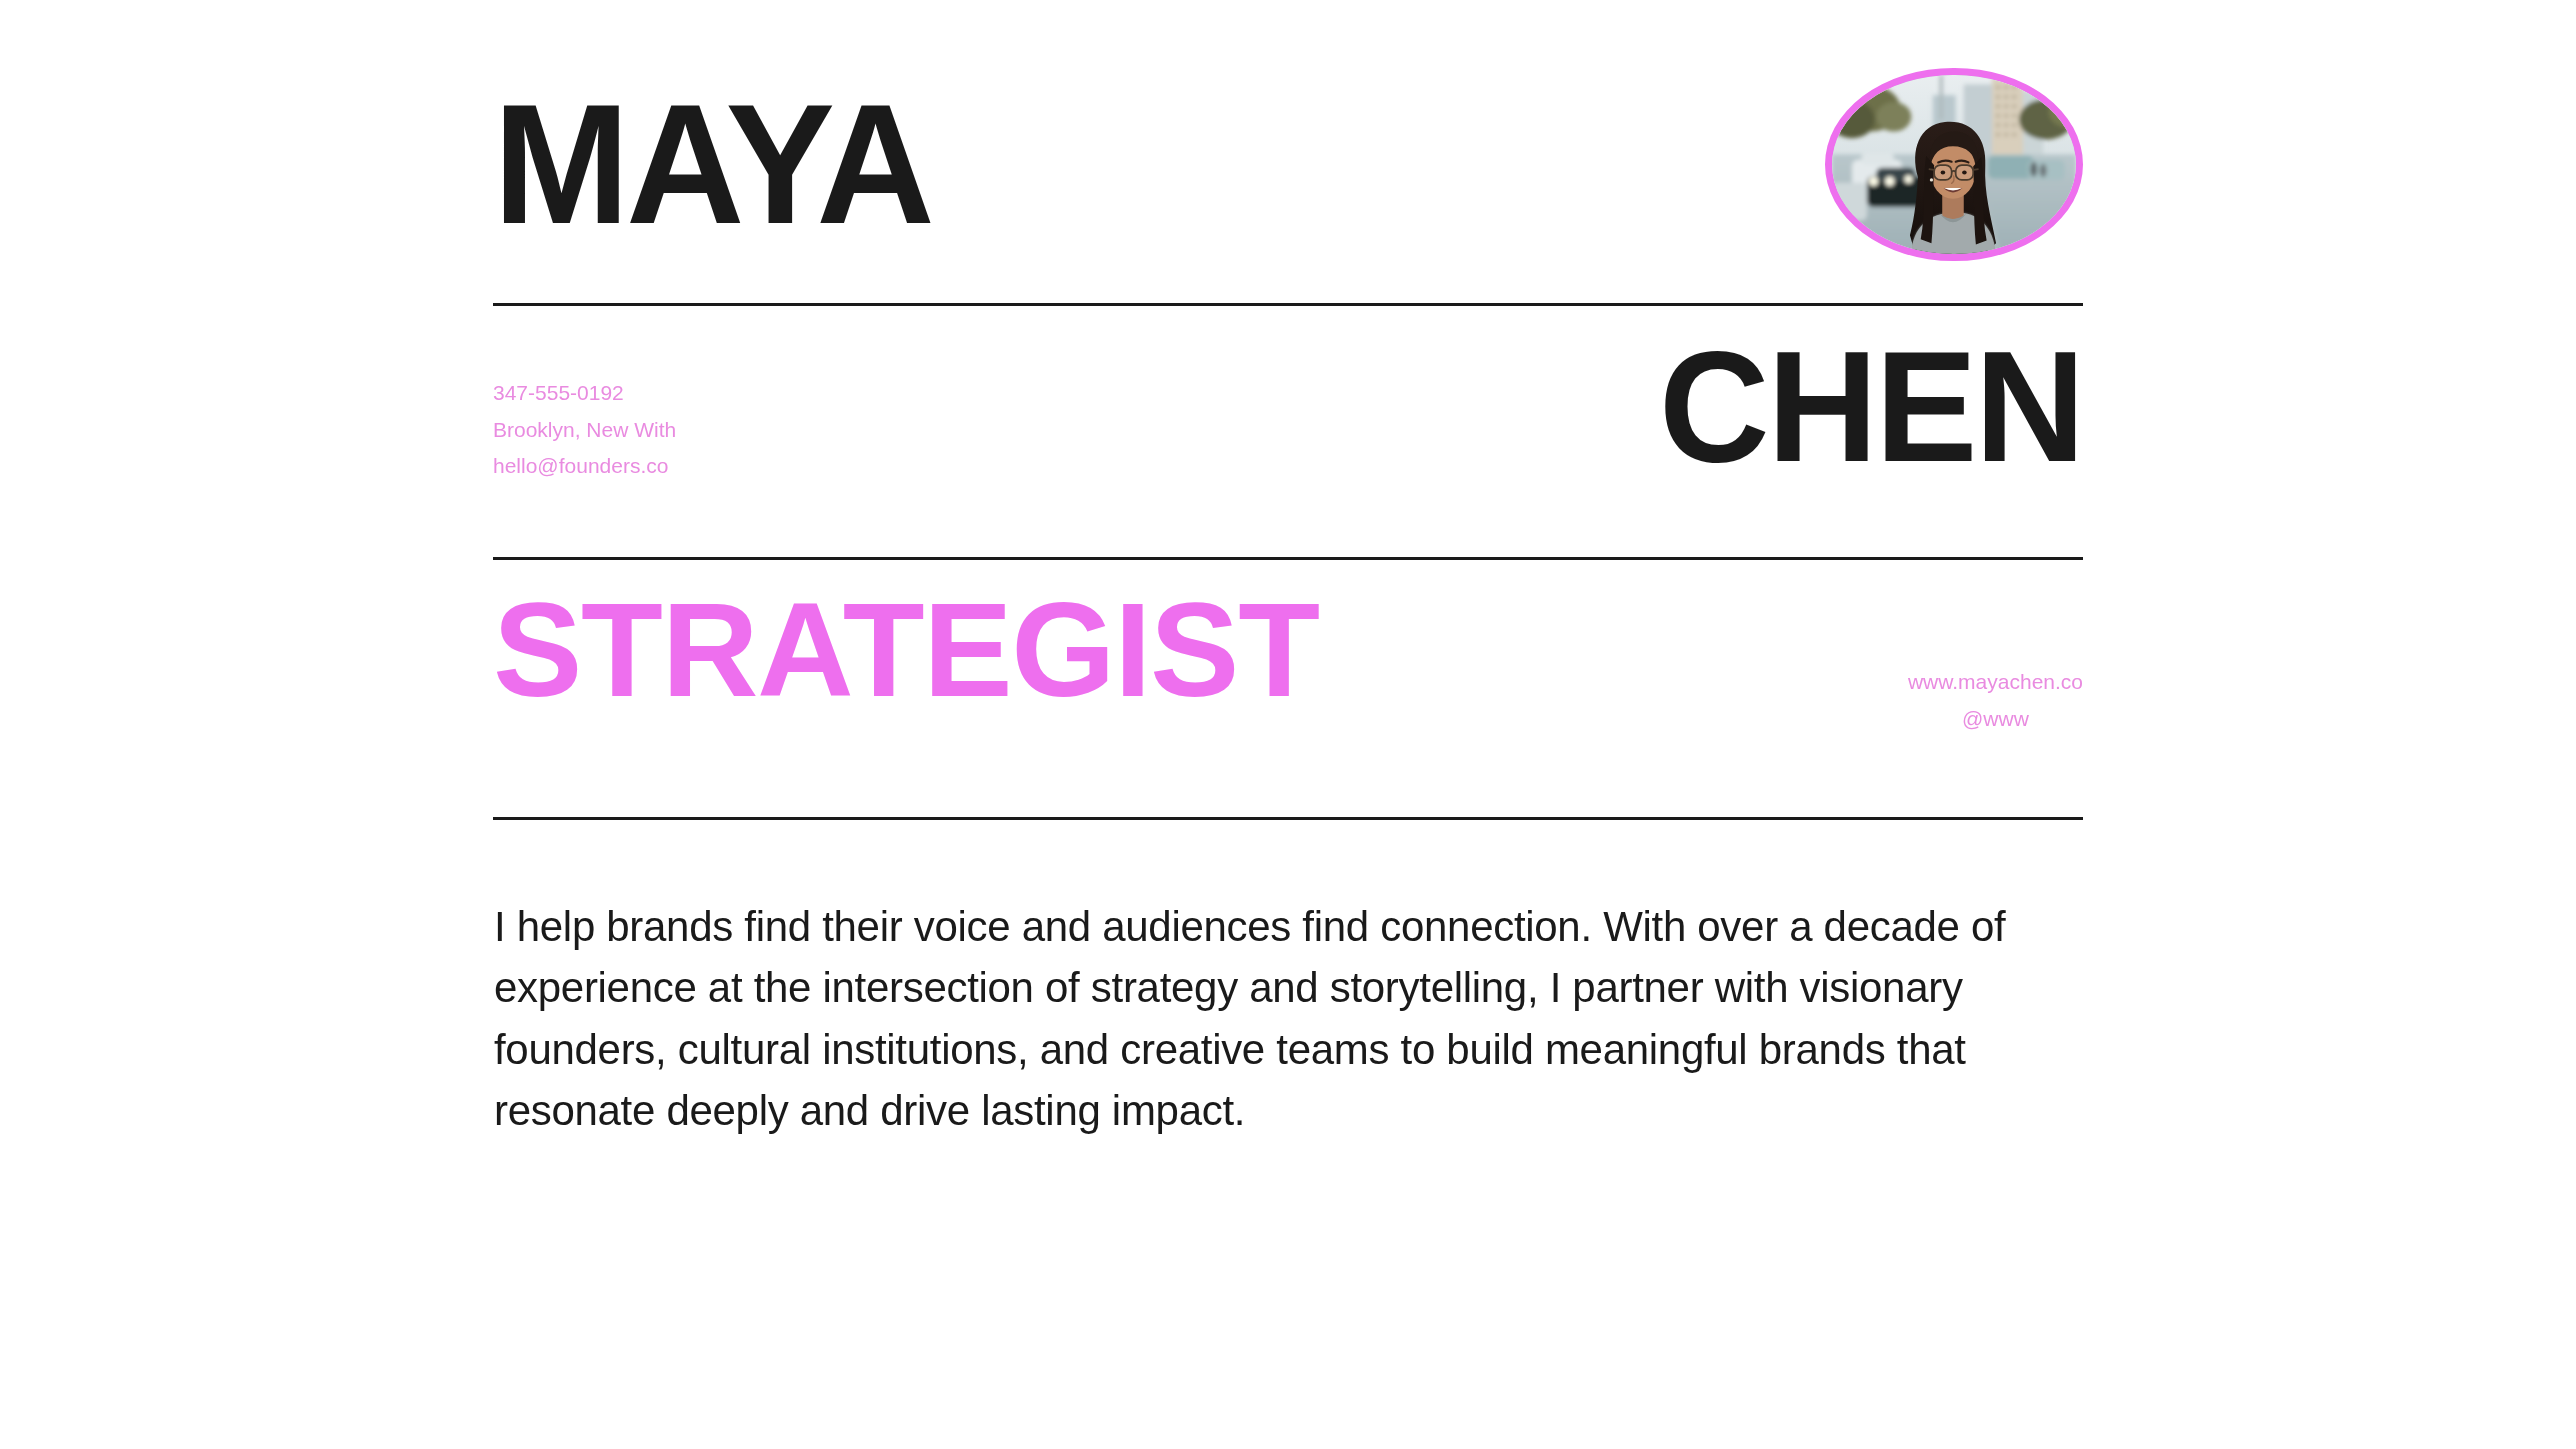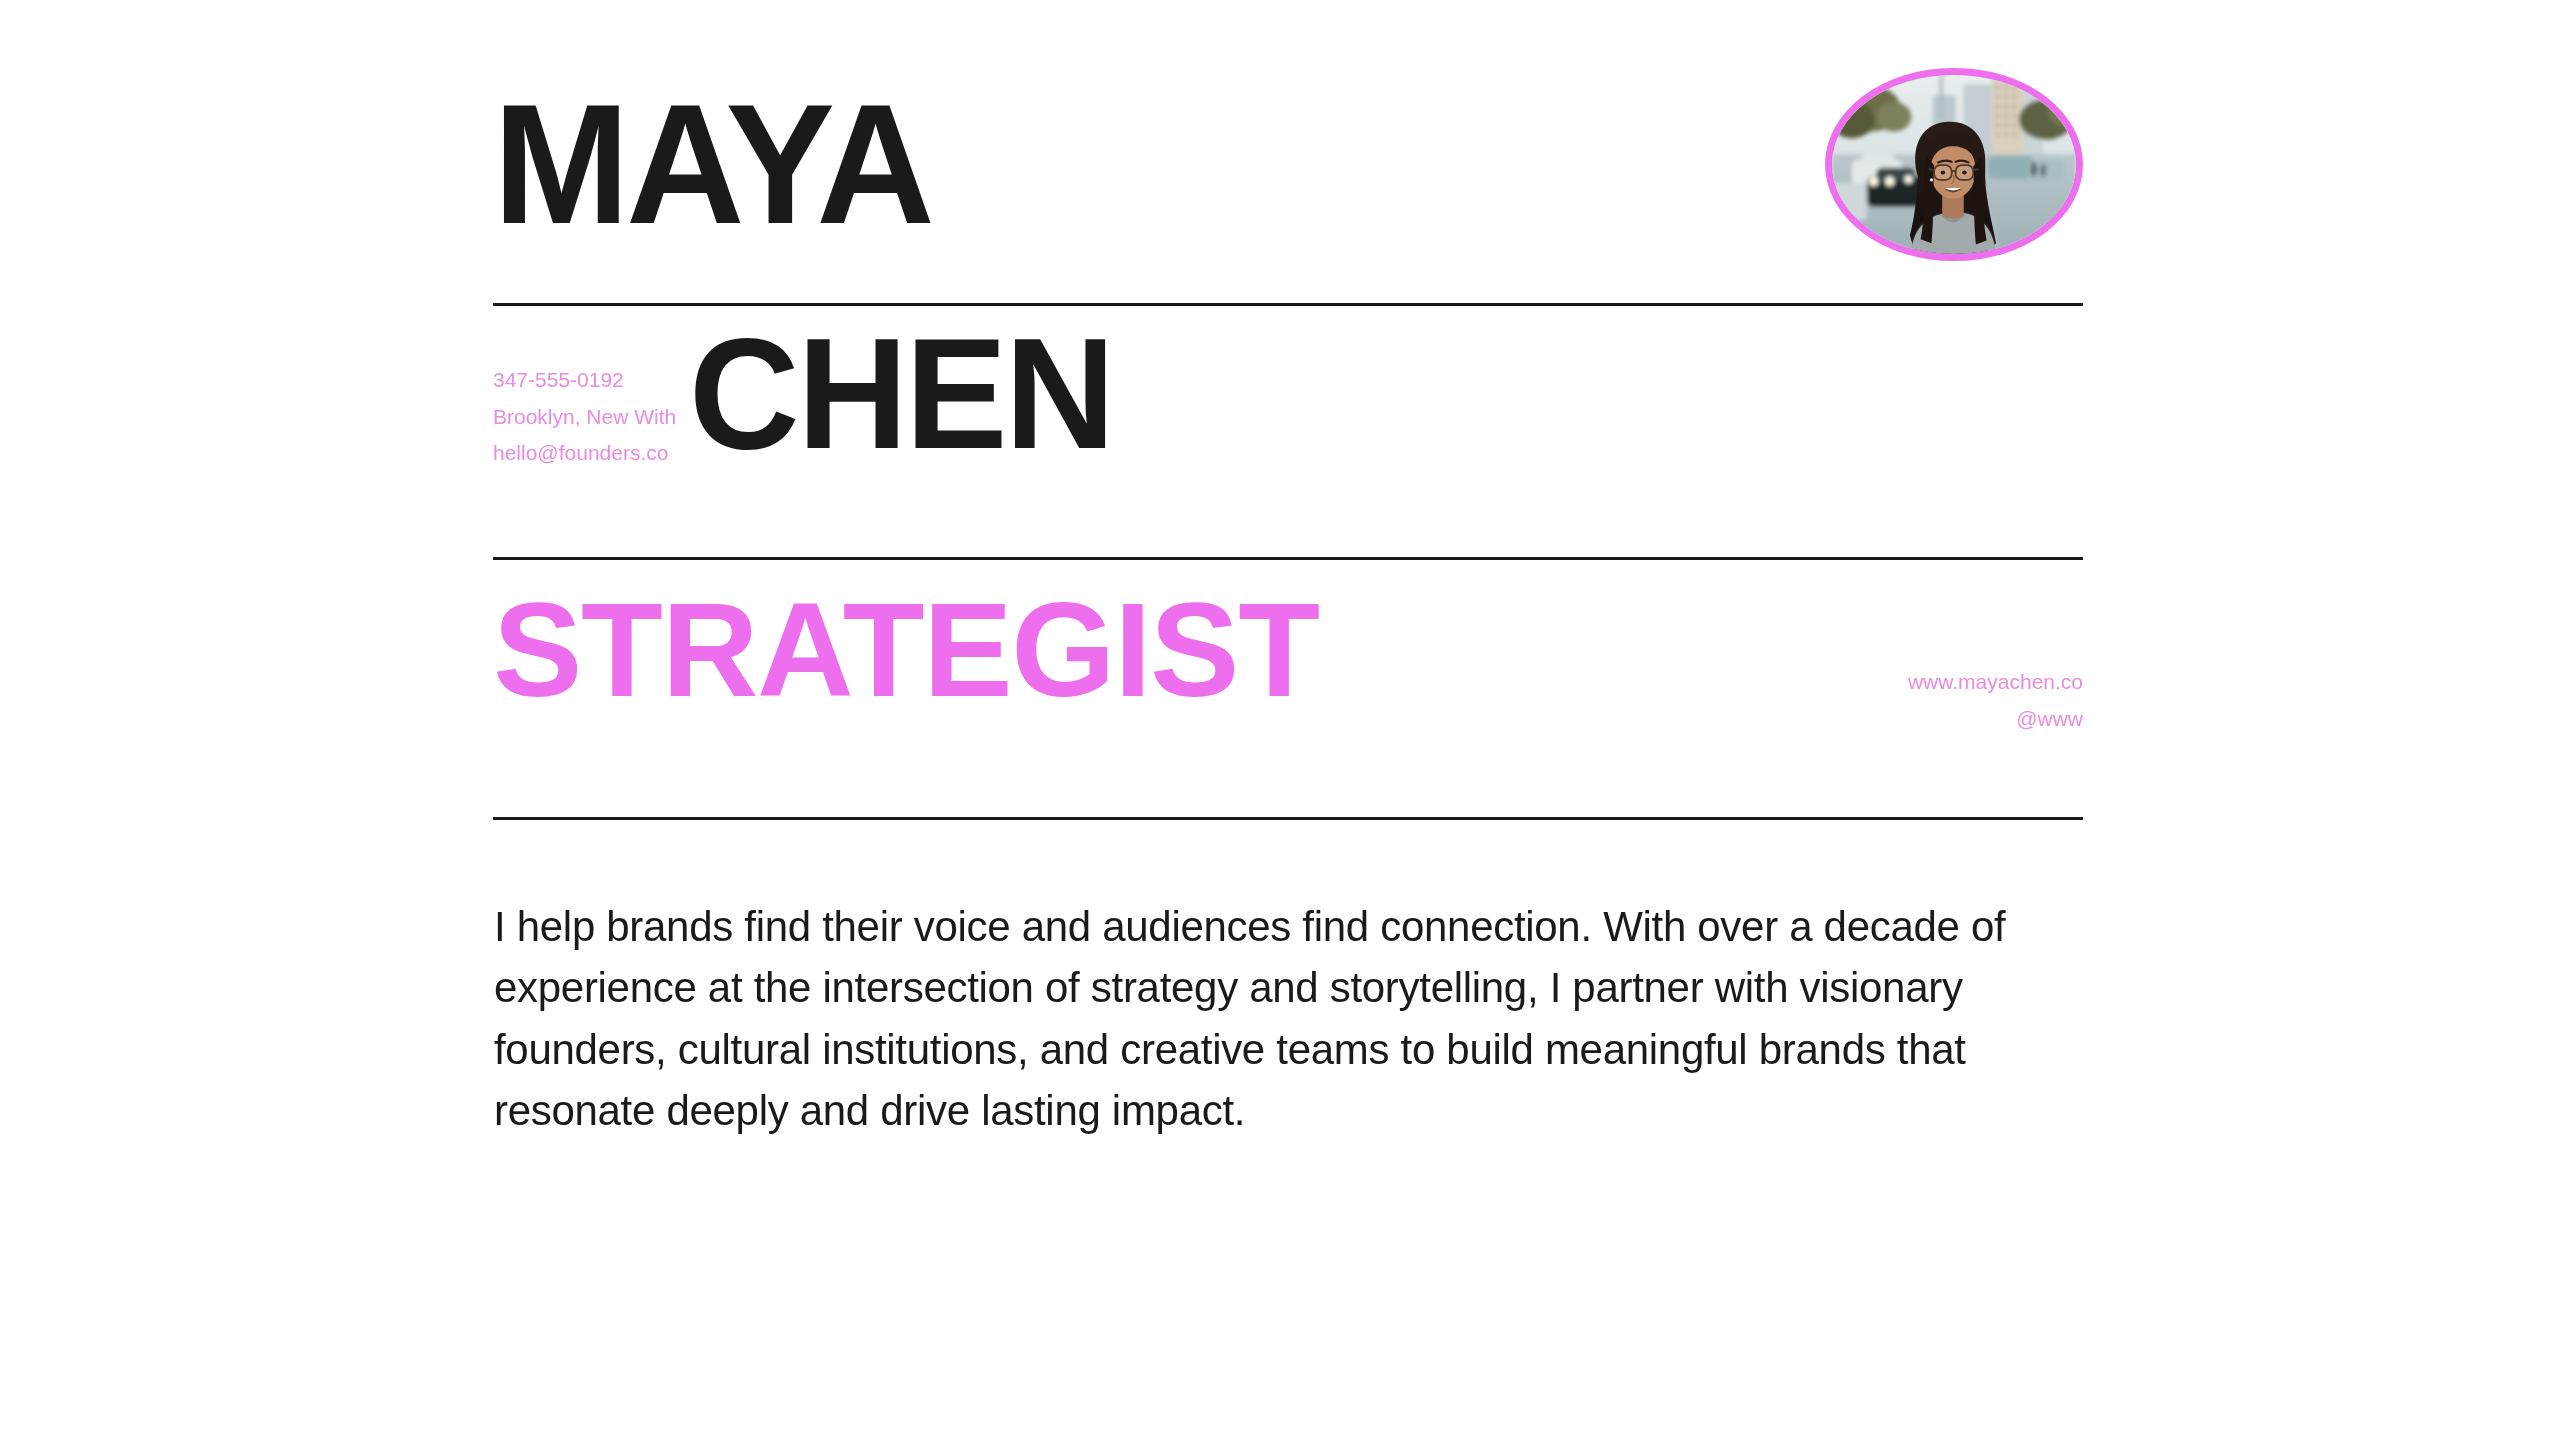--- a/index.html
+++ b/index.html
@@ -76,25 +76,26 @@
     background: #1a1a1a;
   }
   .rule-1 { top: 303px; }
   .rule-2 { top: 557px; }
   .rule-3 { top: 817px; }
 
   
   .row-contact {
     position: absolute;
     left: 493px;
-    top: 322px;
+    top: 335px;
     width: 1590px;
     height: 201px;
     display: flex;
     align-items: flex-start;
+    justify-content: space-between;
   }
 
   .contact-list {
     list-style: none;
     margin: 0;
     padding: 0;
     padding-top: 40px;
     font-size: 21px;
     line-height: 1.74;
     color: #e98be0;
@@ -140,21 +141,21 @@
     margin: 0;
     transform: scaleX(1.0);
     transform-origin: left top;
   }
 
   .links-list {
     list-style: none;
     margin: 0;
     padding: 0;
     padding-top: 74px;
-    text-align: right;
+    text-align: center;
     font-size: 21px;
     line-height: 1.74;
     color: #e98be0;
     font-weight: 400;
   }
   .links-list li { white-space: nowrap; }
 
   
   .summary {
     position: absolute;

